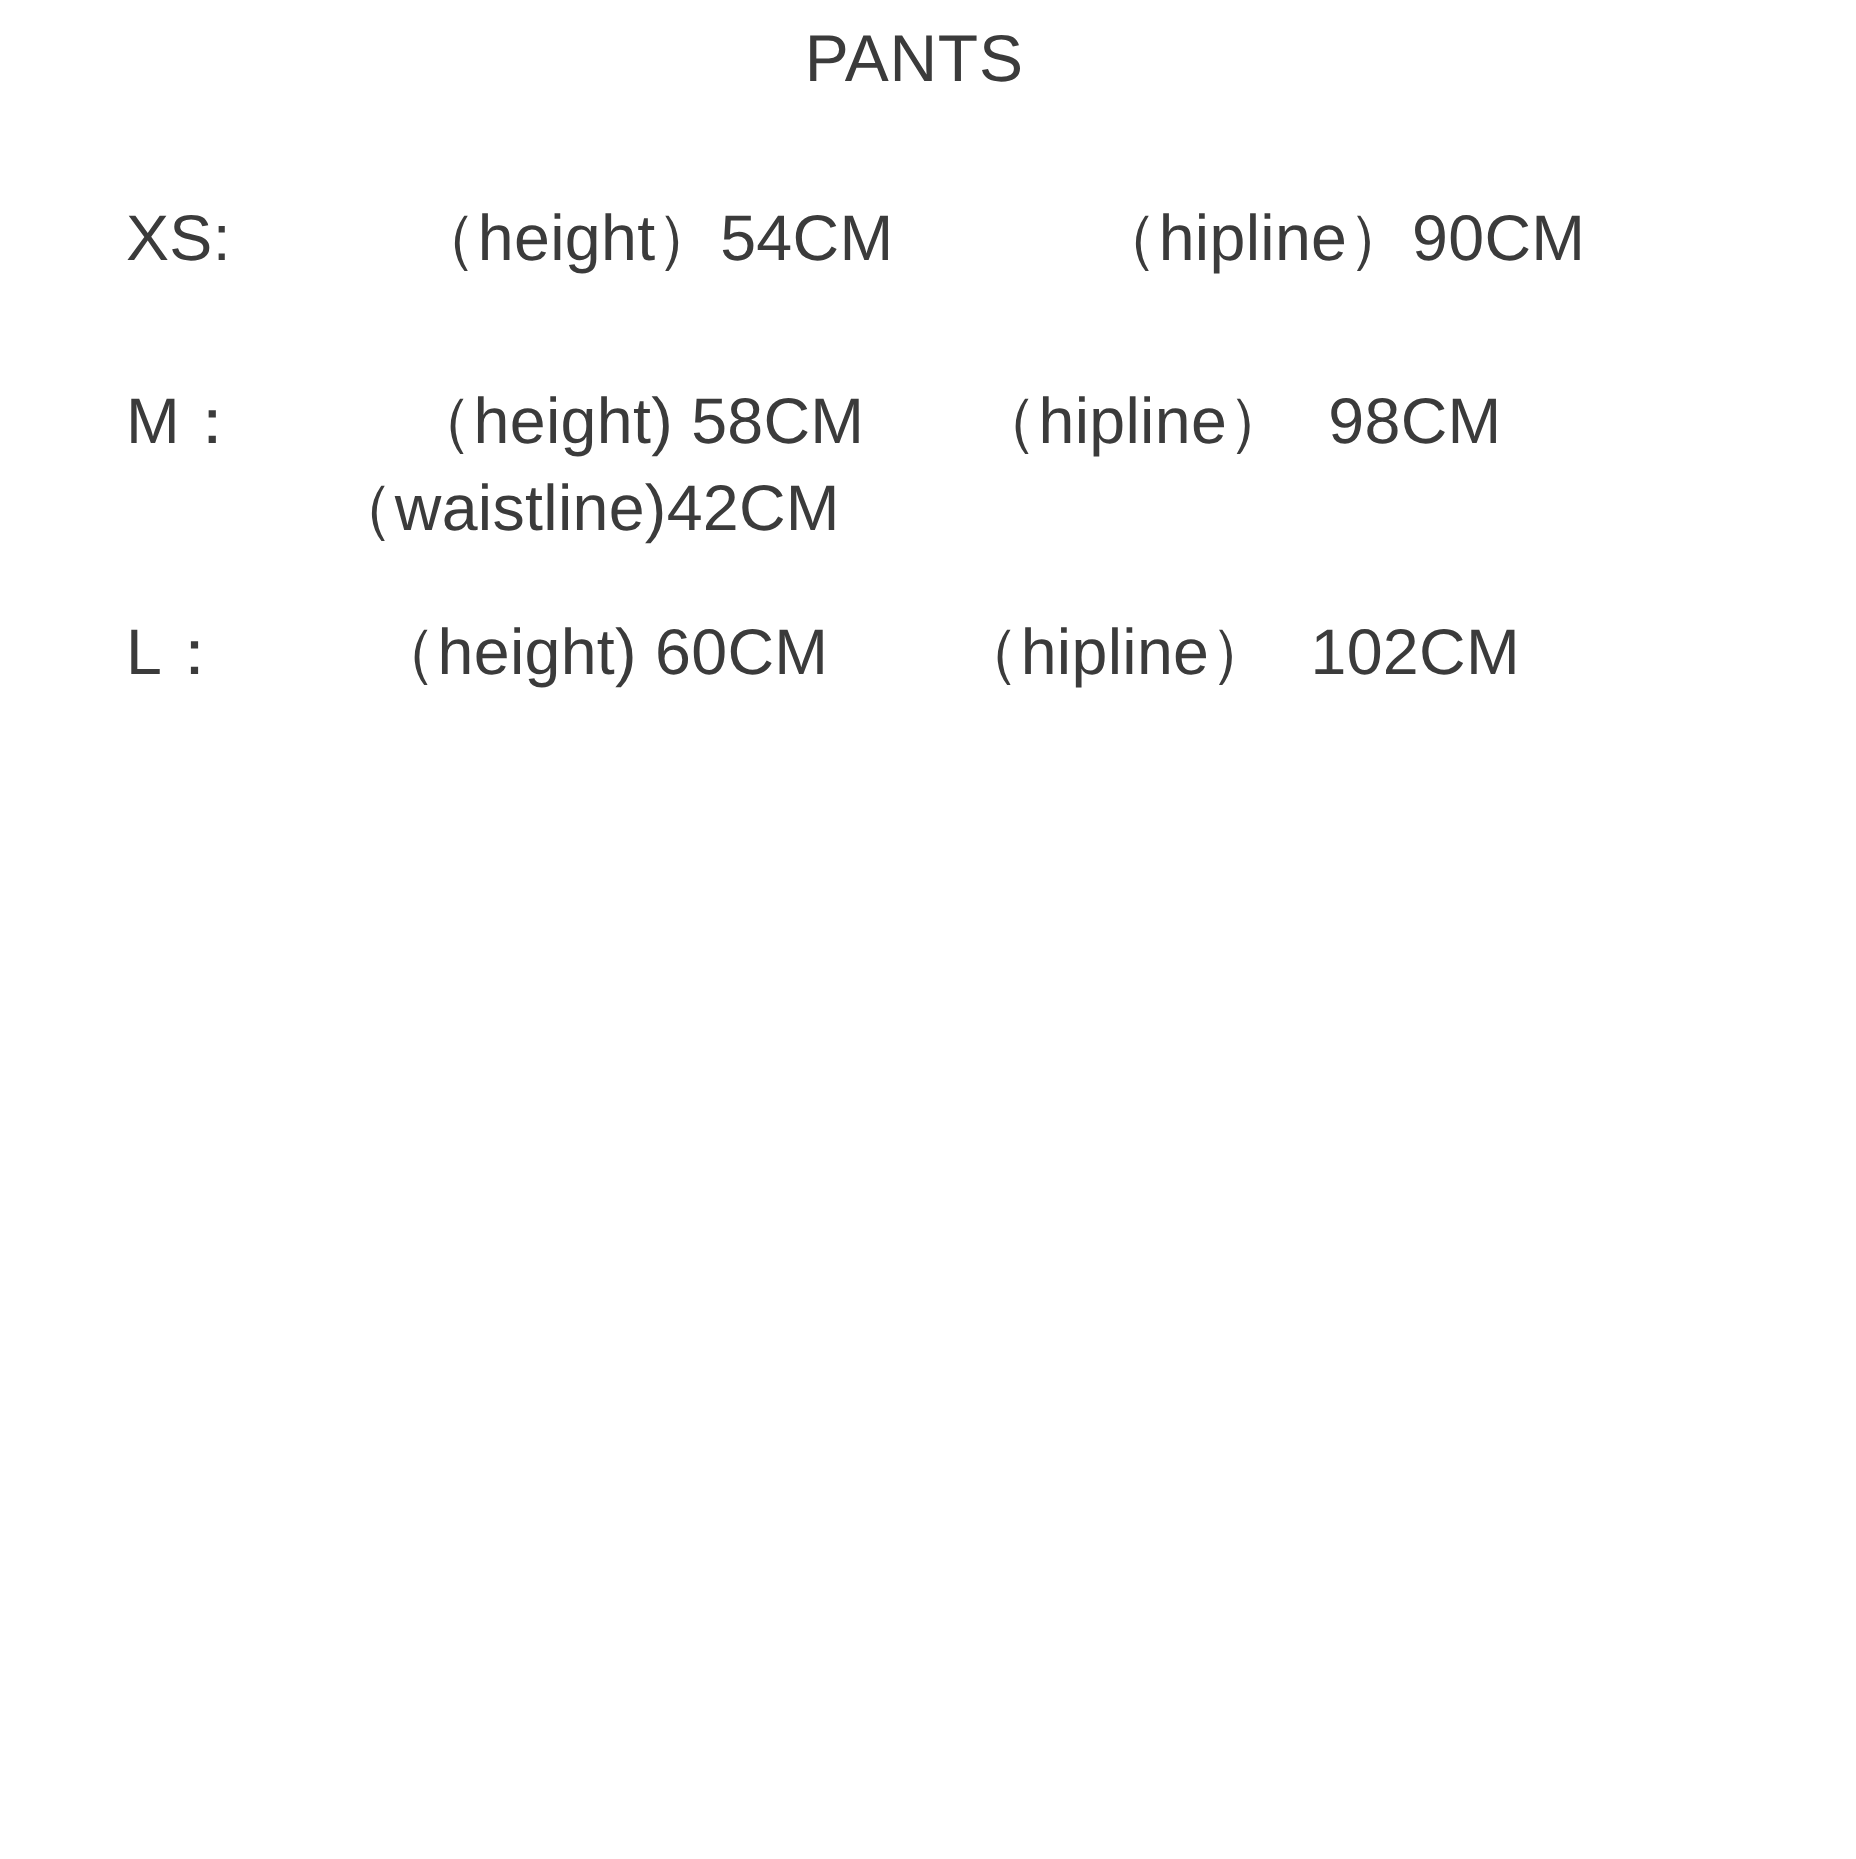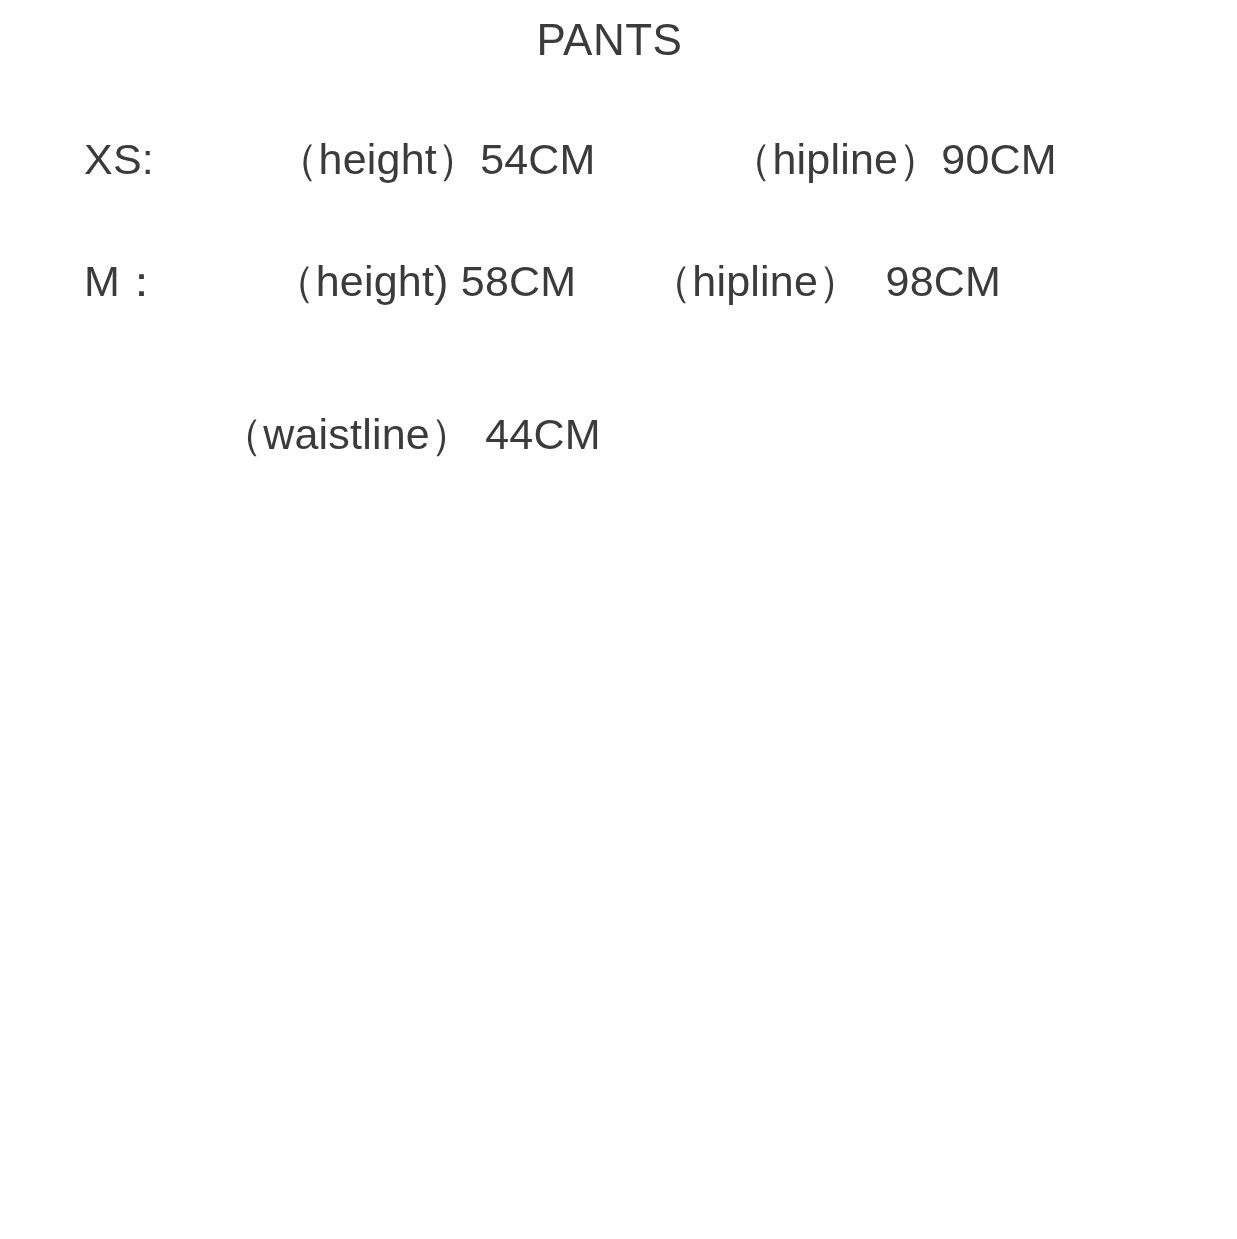--- a/index.html
+++ b/index.html
@@ -47,41 +47,42 @@
   .line.second {
     padding-left: 0;
   }
   .row-xs .line.second { padding-left: 132px; }
   .row-s  .line.second { padding-left: 78px; }
   .row-m  .line.second { padding-left: 136px; }
   .row-l  .line.second { padding-left: 136px; }
   .row-xl .line.second { padding-left: 0px; }
   .row-xs { margin-bottom: 64px; }
   .row-s  { margin-bottom: 66px; }
-  .row-m  { margin-bottom: 95px; }
+  .row-m  { margin-bottom: 38px; }
   .row-l  { margin-bottom: 66px; }
   .row-xl { margin-bottom: 0; }
 </style>
 </head>
 <body>
 
 <div class="sheet">
 
   <div class="title">PANTS</div>
 
   <div class="rows">
 
     <div class="row row-xs">
       <div class="line first">XS:          （height）54CM           （hipline）90CM</div>
     </div>
 
 
     <div class="row row-m">
       <div class="line first">M：         （height) 58CM      （hipline）  98CM</div>
+      <div class="line second">（waistline)42CM</div>
     </div>
 
     <div class="row row-l">
-      <div class="line second">（waistline） 44CM</div>
+      <div class="line first">L：        （height) 60CM       （hipline）  102CM</div>
     </div>
 
 
   </div>
 </div>
 
 </body></html>

